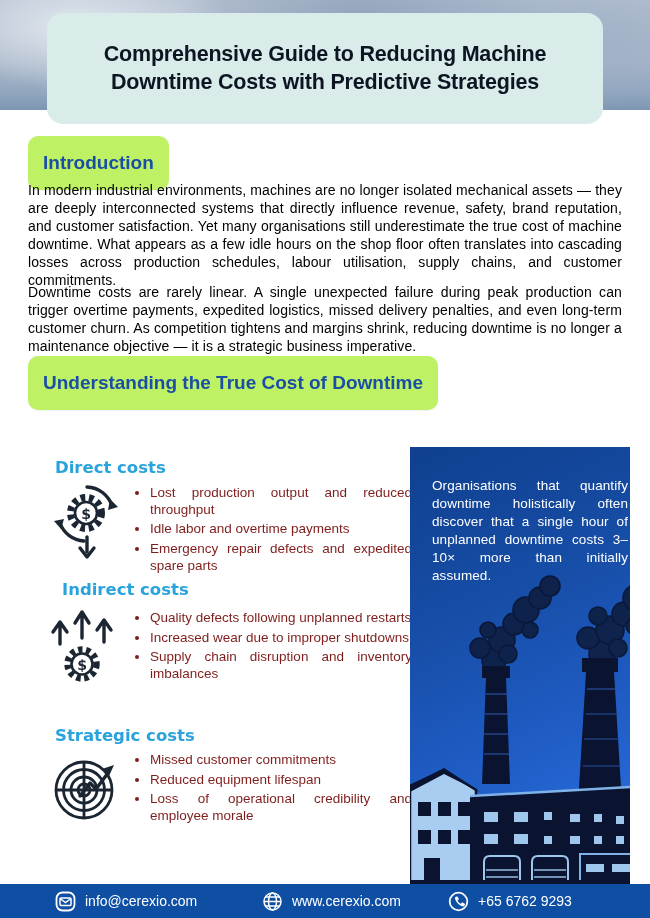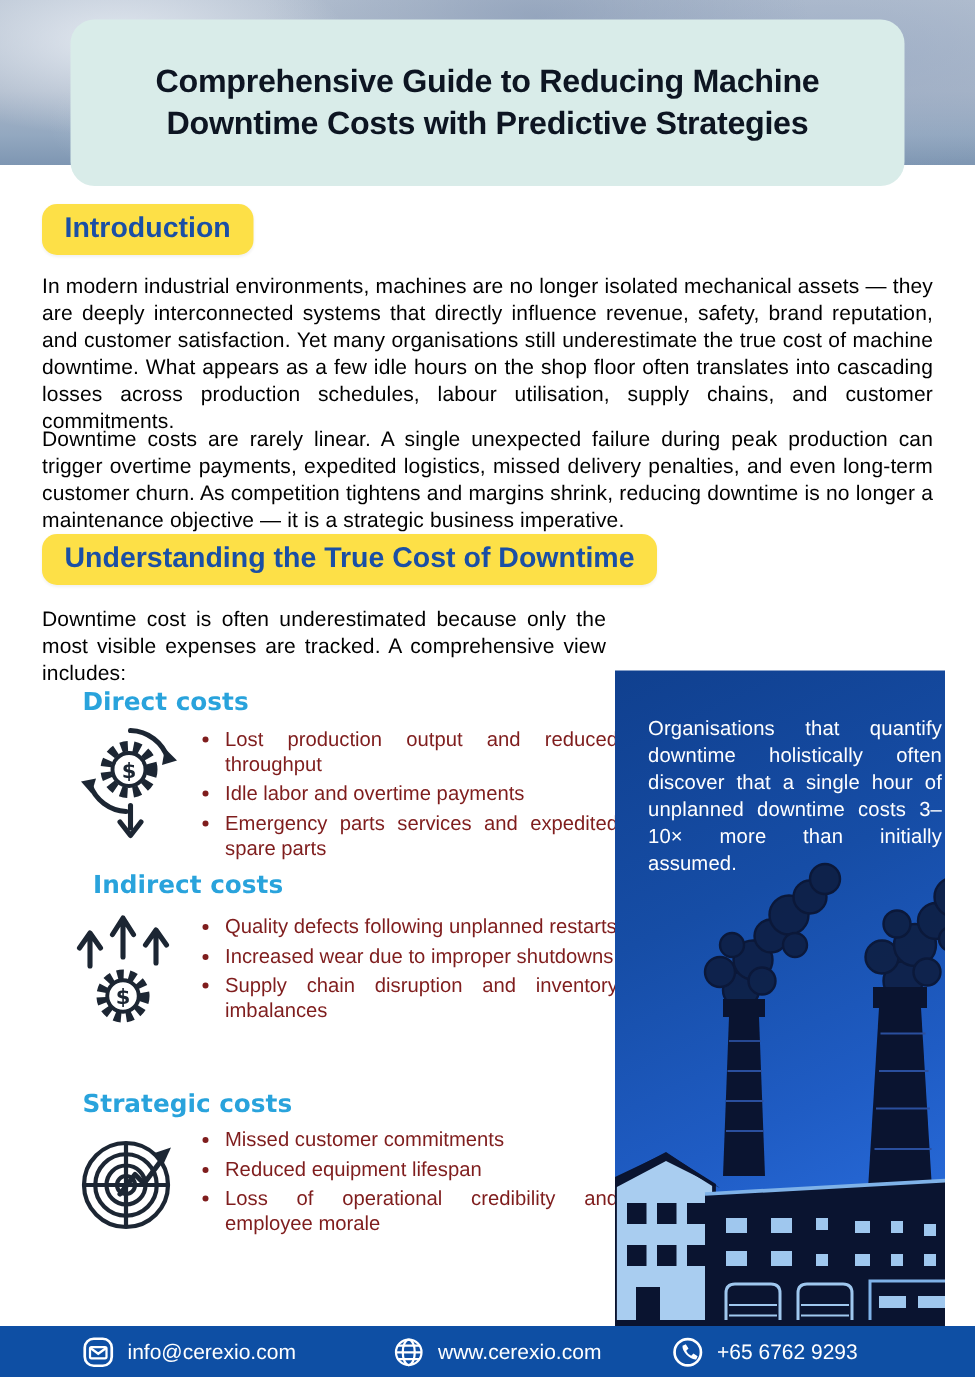--- a/index.html
+++ b/index.html
@@ -12,21 +12,21 @@
       radial-gradient(ellipse 220px 90px at 12% 25%, rgba(235,240,246,.85), rgba(235,240,246,0) 70%),
       radial-gradient(ellipse 260px 100px at 55% 10%, rgba(125,145,175,.55), rgba(125,145,175,0) 70%),
       radial-gradient(ellipse 300px 110px at 85% 35%, rgba(150,168,196,.6), rgba(150,168,196,0) 70%),
       radial-gradient(ellipse 280px 90px at 35% 75%, rgba(205,215,228,.7), rgba(205,215,228,0) 70%),
       linear-gradient(180deg,#b4c0d0 0%,#a9b6c8 55%,#93a8c0 82%,#7e96b2 100%);}
   .title-pill{position:absolute;left:50%;transform:translateX(-50%);top:13px;width:516px;
     background:#d9ece9;border-radius:16px;padding:27px 20px;text-align:center;
     font-weight:700;font-size:21.5px;line-height:1.32;color:#0d1522;letter-spacing:-.2px;}
 
   
-  .section-pill{position:absolute;background:#fde047;border-radius:10px;padding:6px 15px;
+  .section-pill{position:absolute;background:#bef264;border-radius:10px;padding:16px 15px;
     color:#1a4fa5;font-weight:700;font-size:19px;box-shadow:0 1px 2px rgba(0,0,0,.06);}
   #intro-pill{left:28px;top:136px;}
   #truecost-pill{left:28px;top:356px;}
 
   
   .para{position:absolute;left:28px;width:594px;text-align:justify;font-size:14px;
     line-height:1.28;color:#000000;letter-spacing:.1px;}
   #para1{top:182px;}
   #para2{top:284px;}
   #para3{top:404px;width:376px;}
@@ -71,21 +71,20 @@
 
   <div class="header">
     <div class="title-pill">Comprehensive Guide to Reducing Machine Downtime Costs with Predictive Strategies</div>
   </div>
 
   <div class="section-pill" id="intro-pill">Introduction</div>
   <div class="para" id="para1">In modern industrial environments, machines are no longer isolated mechanical assets — they are deeply interconnected systems that directly influence revenue, safety, brand reputation, and customer satisfaction. Yet many organisations still underestimate the true cost of machine downtime. What appears as a few idle hours on the shop floor often translates into cascading losses across production schedules, labour utilisation, supply chains, and customer commitments.</div>
   <div class="para" id="para2">Downtime costs are rarely linear. A single unexpected failure during peak production can trigger overtime payments, expedited logistics, missed delivery penalties, and even long-term customer churn. As competition tightens and margins shrink, reducing downtime is no longer a maintenance objective — it is a strategic business imperative.</div>
 
   <div class="section-pill" id="truecost-pill">Understanding the True Cost of Downtime</div>
-  <div class="para" id="para3">Downtime cost is often underestimated because only the most visible expenses are tracked. A comprehensive view includes:</div>
 
   <div class="cost-title" id="g1-title">Direct costs</div>
   <div class="cost-icon" id="g1-icon">
     <svg width="82" height="84" viewBox="0 0 82 84">
       <g fill="none" stroke="#1c2633" stroke-width="3.4" stroke-linecap="round">
         <path d="M41 7 A 27 27 0 0 1 66 26"></path>
         <path d="M38 61 A 27 27 0 0 1 14 43"></path>
       </g>
       <polygon points="62,30 72,27 64,19" fill="#1c2633"></polygon>
       <polygon points="18,39 8,41 15,49" fill="#1c2633"></polygon>
@@ -94,21 +93,21 @@
       <text x="40" y="38.5" text-anchor="middle" font-size="14" font-weight="bold" fill="#1c2633" font-family="DejaVu Sans, sans-serif">$</text>
       <g fill="none" stroke="#1c2633" stroke-width="3.4" stroke-linecap="round" stroke-linejoin="round">
         <path d="M41 57 V 72"></path>
         <path d="M34 68 L41 77 L48 68"></path>
       </g>
     </svg>
   </div>
   <ul class="bullets" id="g1-bullets">
     <li>Lost production output and reduced throughput</li>
     <li>Idle labor and overtime payments</li>
-    <li>Emergency parts services and expedited spare parts</li>
+    <li>Emergency repair defects and expedited spare parts</li>
   </ul>
 
   <div class="cost-title" id="g2-title">Indirect costs</div>
   <div class="cost-icon" id="g2-icon">
     <svg width="80" height="86" viewBox="0 0 80 86">
       <g fill="none" stroke="#1c2633" stroke-width="3.4" stroke-linecap="round" stroke-linejoin="round">
         <path d="M14 40 V 22 M7 28 L14 18 L21 28"></path>
         <path d="M36 34 V 12 M29 19 L36 8 L43 19"></path>
         <path d="M58 38 V 20 M51 26 L58 16 L65 26"></path>
       </g>

